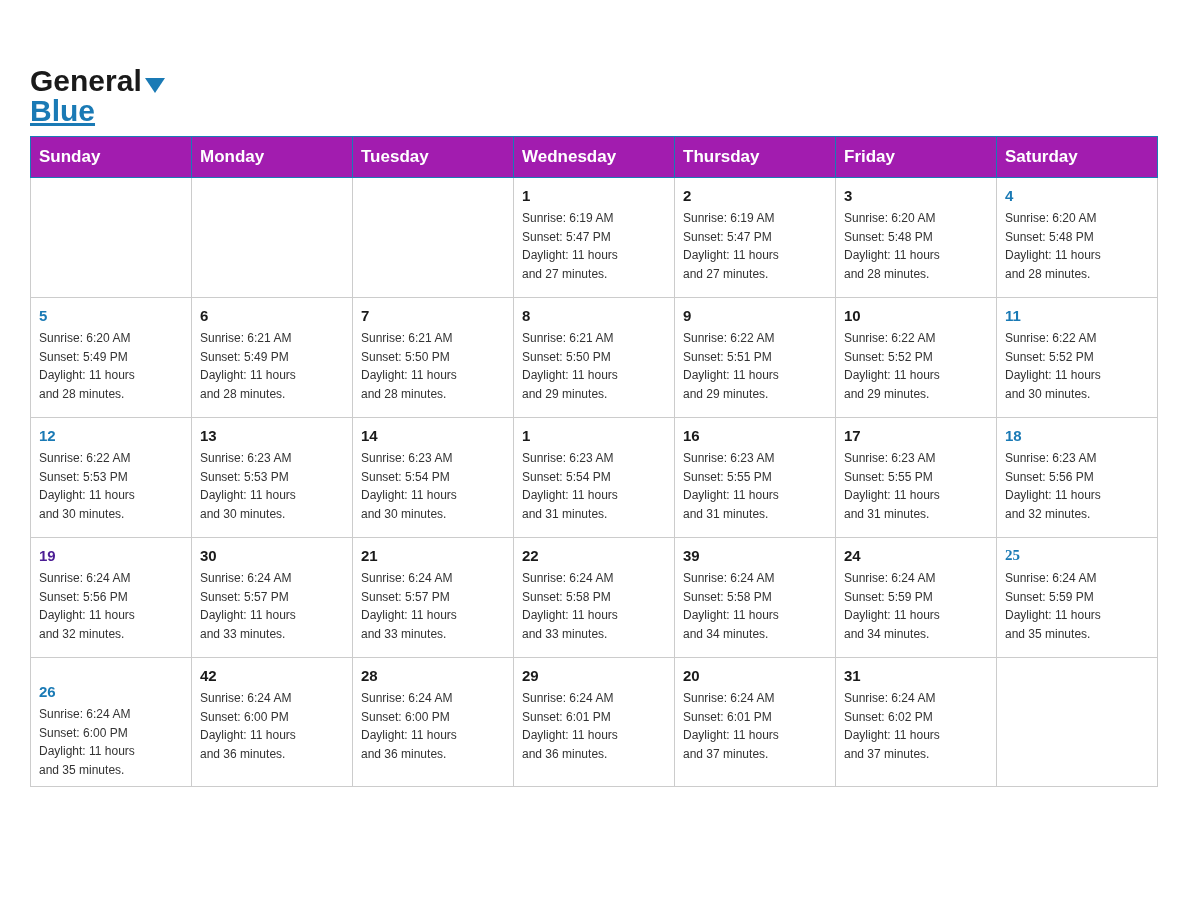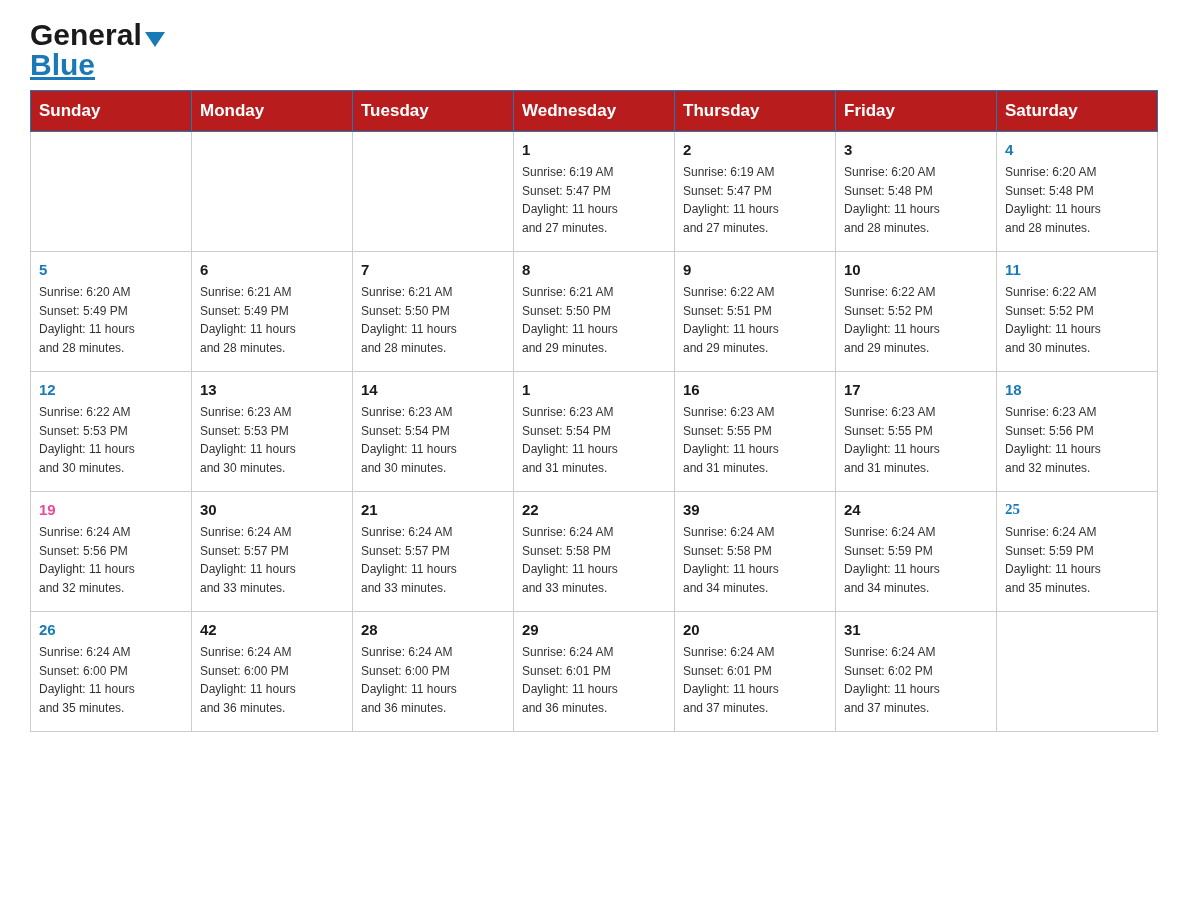--- a/index.html
+++ b/index.html
@@ -36,21 +36,21 @@
       color: #555;
       margin-top: 4px;
     }
     table {
       width: 100%;
       border-collapse: collapse;
       table-layout: fixed;
       margin-top: 10px;
     }
     thead th {
-      background-color: #b91c1c;
+      background-color: #a21caf;
       color: #fff;
       font-size: 17px;
       font-weight: 600;
       padding: 10px 8px;
       text-align: left;
       border: 1px solid #1a7ab5;
     }
     tbody td {
       vertical-align: top;
       border: 1px solid #ccc;
@@ -71,20 +71,21 @@
       font-size: 12px;
       color: #333;
     }
     tbody tr td:first-child .day-num,
     tbody tr td:last-child .day-num {
       color: #1a7ab5;
     }
     .logo-line1 {
       display: flex;
       align-items: center;
+      margin-top: 46px;
     }
     .logo-line2 {
       display: flex;
       align-items: center;
     }
   </style>
 </head>
 <body>
 
 <div class="header">
@@ -242,21 +243,21 @@
         <td>
           <span class="day-num" style="color: rgb(26, 122, 181);">18</span>
           <div class="day-info" style="white-space: pre-line;">Sunrise: 6:23 AM
 Sunset: 5:56 PM
 Daylight: 11 hours
 and 32 minutes.</div>
         </td>
       </tr>
       <tr>
         <td>
-          <span class="day-num" style="color: #ec4899;">19</span>
+          <span class="day-num" style="color: #4c1d95;">19</span>
           <div class="day-info" style="white-space: pre-line;">Sunrise: 6:24 AM
 Sunset: 5:56 PM
 Daylight: 11 hours
 and 32 minutes.</div>
         </td>
         <td>
           <span class="day-num">30</span>
           <div class="day-info" style="white-space: pre-line;">Sunrise: 6:24 AM
 Sunset: 5:57 PM
 Daylight: 11 hours
@@ -293,21 +294,21 @@
         <td>
           <span class="day-num" style="color: rgb(26, 122, 181); font-family: Liberation Serif, serif;">25</span>
           <div class="day-info" style="white-space: pre-line;">Sunrise: 6:24 AM
 Sunset: 5:59 PM
 Daylight: 11 hours
 and 35 minutes.</div>
         </td>
       </tr>
       <tr>
         <td>
-          <span class="day-num" style="color: rgb(26, 122, 181);">26</span>
+          <span class="day-num" style="color: rgb(26, 122, 181); margin-top: 16px;">26</span>
           <div class="day-info" style="white-space: pre-line;">Sunrise: 6:24 AM
 Sunset: 6:00 PM
 Daylight: 11 hours
 and 35 minutes.</div>
         </td>
         <td>
           <span class="day-num">42</span>
           <div class="day-info" style="white-space: pre-line;">Sunrise: 6:24 AM
 Sunset: 6:00 PM
 Daylight: 11 hours

